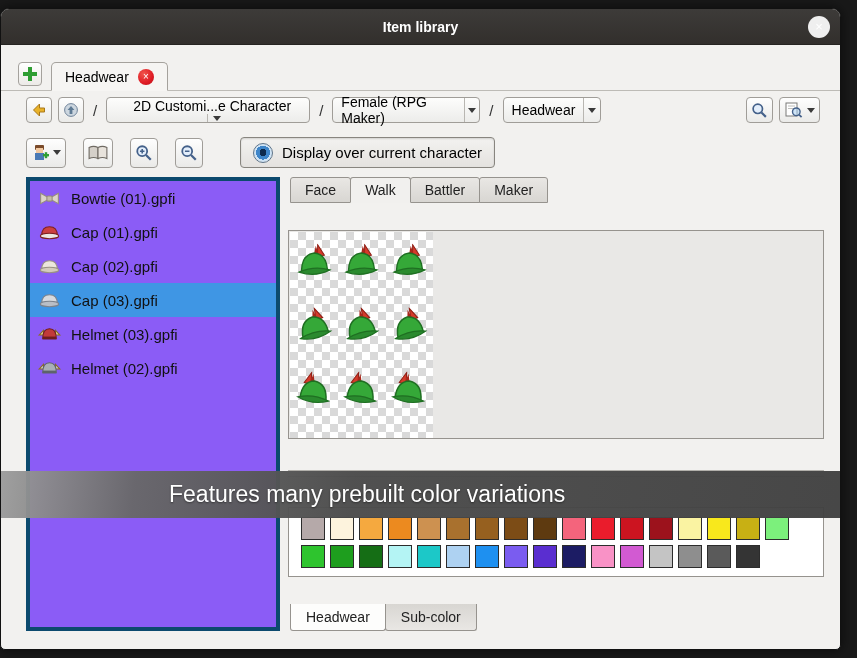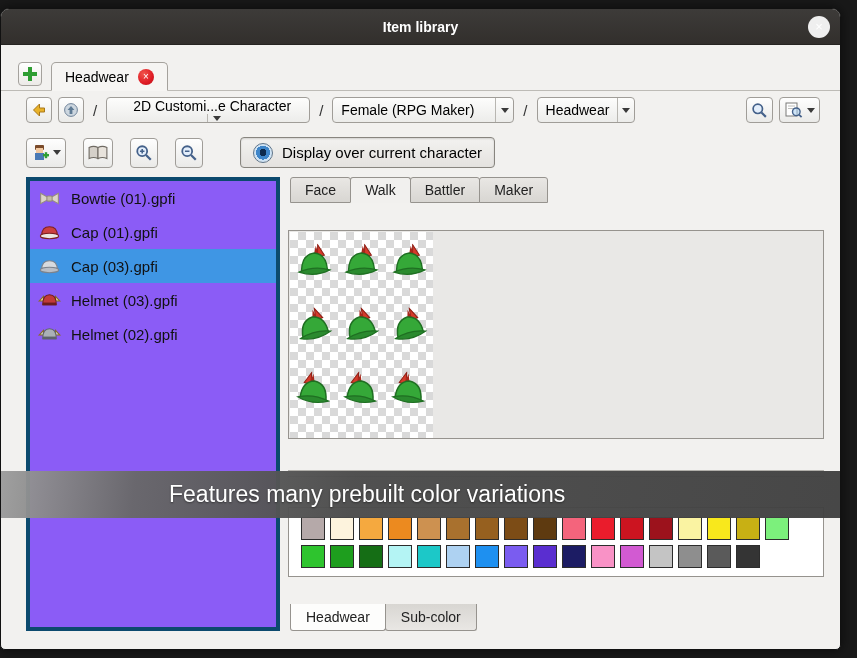--- a/index.html
+++ b/index.html
@@ -56,21 +56,21 @@
     background:linear-gradient(#fefefe,#eaeae8); display:flex; align-items:center;
     justify-content:center; gap:4px; padding:0 4px; cursor:pointer;
   }
   .crumb-sep { font-size:15px; color:#333; padding:0 3px; }
   .combo {
     height:26px; border:1px solid #a09d98; border-radius:4px;
     background:linear-gradient(#fdfdfc,#ececea); display:flex; align-items:center;
     font-size:14px; padding-left:8px; justify-content:space-between; cursor:pointer;
   }
   .combo-project { width:204px;flex-direction:column; }
-  .combo-gender  { width:182px;text-align:center; }
+  .combo-gender  { width:148px; }
   .combo-category{ width:98px; }
   .arrow-box {
     width:18px; height:24px; border-left:1px solid #b8b6b1;
     display:flex; align-items:center; justify-content:center; margin-left:8px;
   }
   .arrow-down { width:0; height:0; border-left:4px solid transparent; border-right:4px solid transparent; border-top:5px solid #3a3a3a; }
   .ml-auto { margin-left:auto; }
   .toolbar2 { padding-top:8px; padding-bottom:4px; gap:17px; }
   .tbtn2 { height:30px; min-width:28px; }
   .toggle {
@@ -262,20 +262,29 @@
             <span>Bowtie (01).gpfi</span>
           </div>
           <div class="row">
             <span class="ricon">
               <svg viewBox="0 0 24 24" width="25" height="25">
                 <path d="M4.5 15 Q4.5 6.5 12 6.5 Q19.5 6.5 19.5 15 Z" fill="#cc4040" stroke="#7e2020"></path>
                 <ellipse cx="12" cy="15.3" rx="8.8" ry="2.6" fill="#ece7e0" stroke="#7e2020"></ellipse>
               </svg>
             </span>
             <span>Cap (01).gpfi</span>
+          </div>
+          <div class="row">
+            <span class="ricon">
+              <svg viewBox="0 0 24 24" width="25" height="25">
+                <path d="M4.5 15 Q4.5 6.5 12 6.5 Q19.5 6.5 19.5 15 Z" fill="#ece6dc" stroke="#9a9284"></path>
+                <ellipse cx="12" cy="15.3" rx="8.8" ry="2.6" fill="#d4cbbc" stroke="#9a9284"></ellipse>
+              </svg>
+            </span>
+            <span>Cap (02).gpfi</span>
           </div>
           <div class="row selected">
             <span class="ricon">
               <svg viewBox="0 0 24 24" width="25" height="25">
                 <path d="M4.5 15 Q4.5 6.5 12 6.5 Q19.5 6.5 19.5 15 Z" fill="#d7dade" stroke="#7d838c"></path>
                 <ellipse cx="12" cy="15.3" rx="8.8" ry="2.6" fill="#b9bec6" stroke="#7d838c"></ellipse>
               </svg>
             </span>
             <span>Cap (03).gpfi</span>
           </div>

